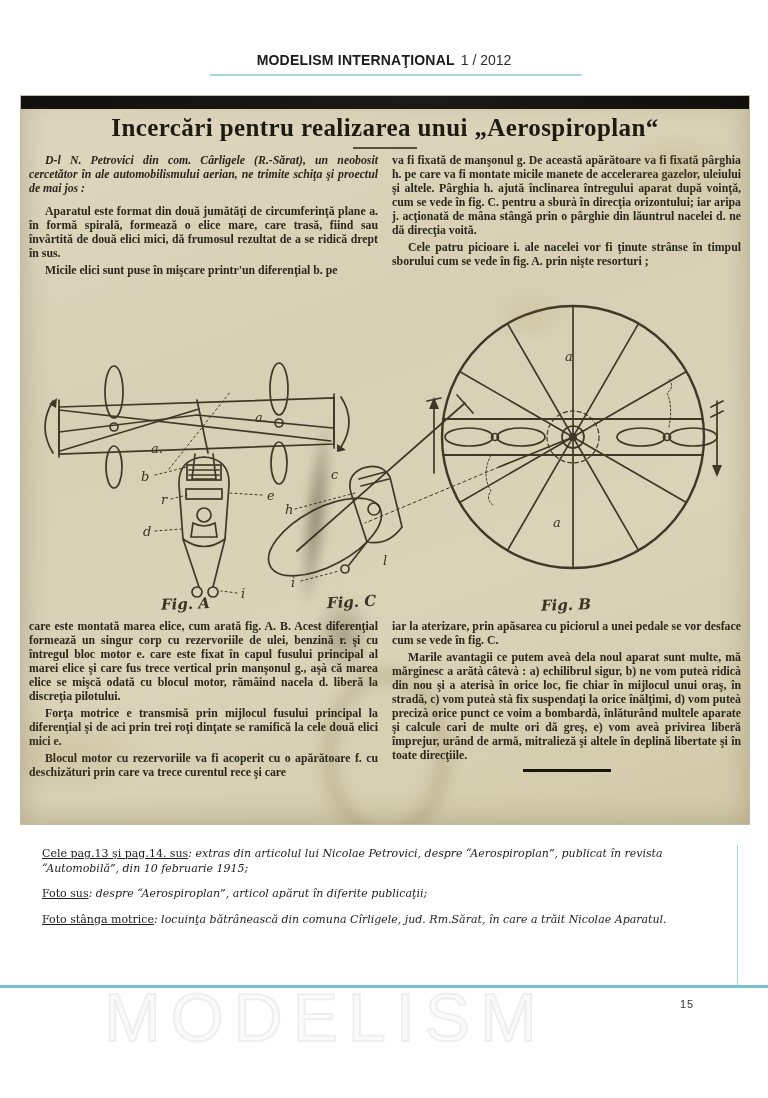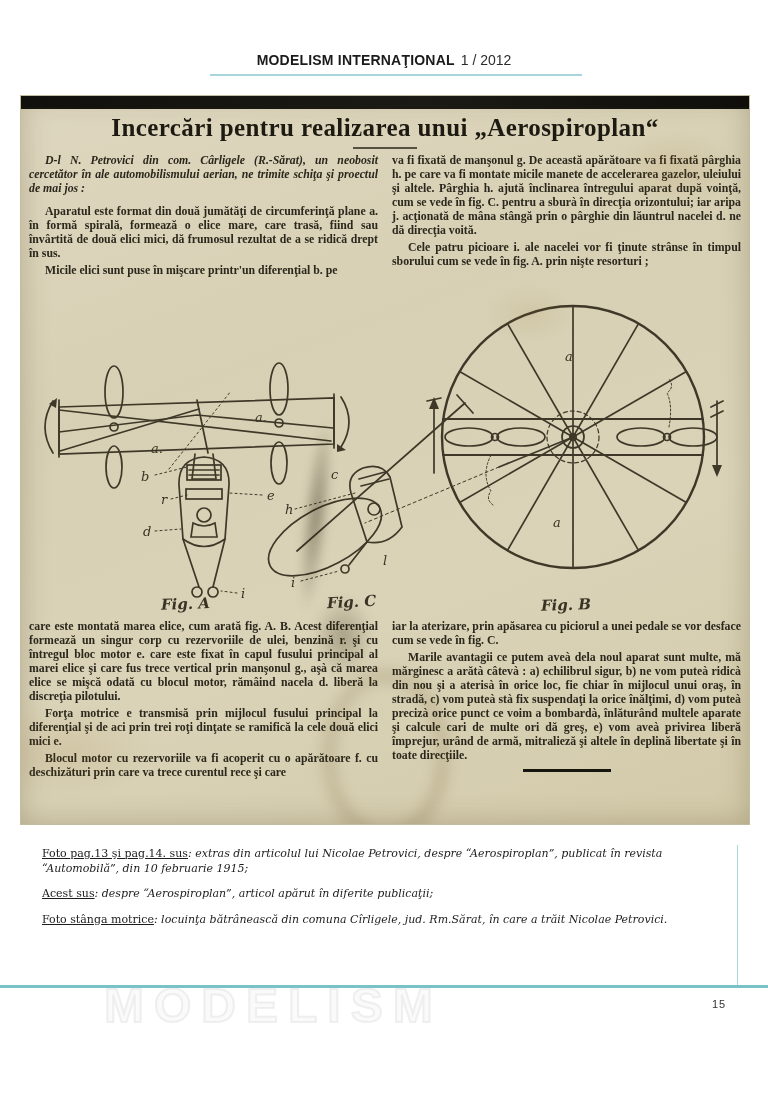--- a/index.html
+++ b/index.html
@@ -69,24 +69,24 @@
               color:#1c1c1c; }
   .caption { margin-bottom:11px; }
   .cap-lead { font-style:normal; text-decoration:underline; }
   .cap-text { font-style:italic; }
 
   
   .bottom-line { position:absolute; left:0; top:985px; width:768px; height:3px;
                  background:#79c2c9; z-index:8; }
   .side-line { position:absolute; left:737px; top:845px; width:1px; height:140px;
                background:#a7d8dc; }
-  .page-number { position:absolute; left:712px; top:998px; font-family:"Liberation Sans", sans-serif;
+  .page-number { position:absolute; left:680px; top:998px; font-family:"Liberation Sans", sans-serif;
                  font-size:11px; color:#333; letter-spacing:1px; }
   .watermark { position:absolute; left:104px; top:978px; font-family:"Liberation Sans", sans-serif;
-               font-size:48px; font-weight:700; letter-spacing:10px;
+               font-size:68px; font-weight:400; letter-spacing:10px;
                color:rgba(250,250,250,0.9); -webkit-text-stroke:2px rgba(222,222,222,0.45);
                z-index:2; pointer-events:none; }
 </style>
 </head>
 <body>
 
 <div class="page">
 
   <div class="header">
     <span class="mag">MODELISM INTERNAŢIONAL</span><span class="iss">1 / 2012</span>
@@ -234,23 +234,23 @@
       </div>
     </div>
 
     <div class="stains"></div>
     <div class="smudge-streak"></div>
     <div class="smudge-blob"></div>
     <div class="smudge-ring"></div>
   </div>
 
   <div class="captions">
-    <p class="caption"><span class="cap-lead">Foto pag.13 şi pag.14. sus</span><span class="cap-text">: extras din articolul lui Nicolae Petrovici, despre “Aerospiroplan”, publicat în revista “Automobilă”, din 10 februarie 1915;</span></p>
-    <p class="caption"><span class="cap-lead">Acest sus</span><span class="cap-text">: despre “Aerospiroplan”, articol apărut în diferite publicaţii;</span></p>
-    <p class="caption"><span class="cap-lead">Foto stânga motrice</span><span class="cap-text">: locuinţa bătrânească din comuna Cîrligele, jud. Rm.Sărat, în care a trăit Nicolae Petrovici.</span></p>
+    <p class="caption"><span class="cap-lead">Cele pag.13 şi pag.14. sus</span><span class="cap-text">: extras din articolul lui Nicolae Petrovici, despre “Aerospiroplan”, publicat în revista “Automobilă”, din 10 februarie 1915;</span></p>
+    <p class="caption"><span class="cap-lead">Foto sus</span><span class="cap-text">: despre “Aerospiroplan”, articol apărut în diferite publicaţii;</span></p>
+    <p class="caption"><span class="cap-lead">Foto stânga motrice</span><span class="cap-text">: locuinţa bătrânească din comuna Cîrligele, jud. Rm.Sărat, în care a trăit Nicolae Aparatul.</span></p>
   </div>
 
   <div class="watermark">MODELISM</div>
   <div class="side-line"></div>
   <div class="bottom-line"></div>
   <div class="page-number">15</div>
 
 </div>
 
 </body></html>

